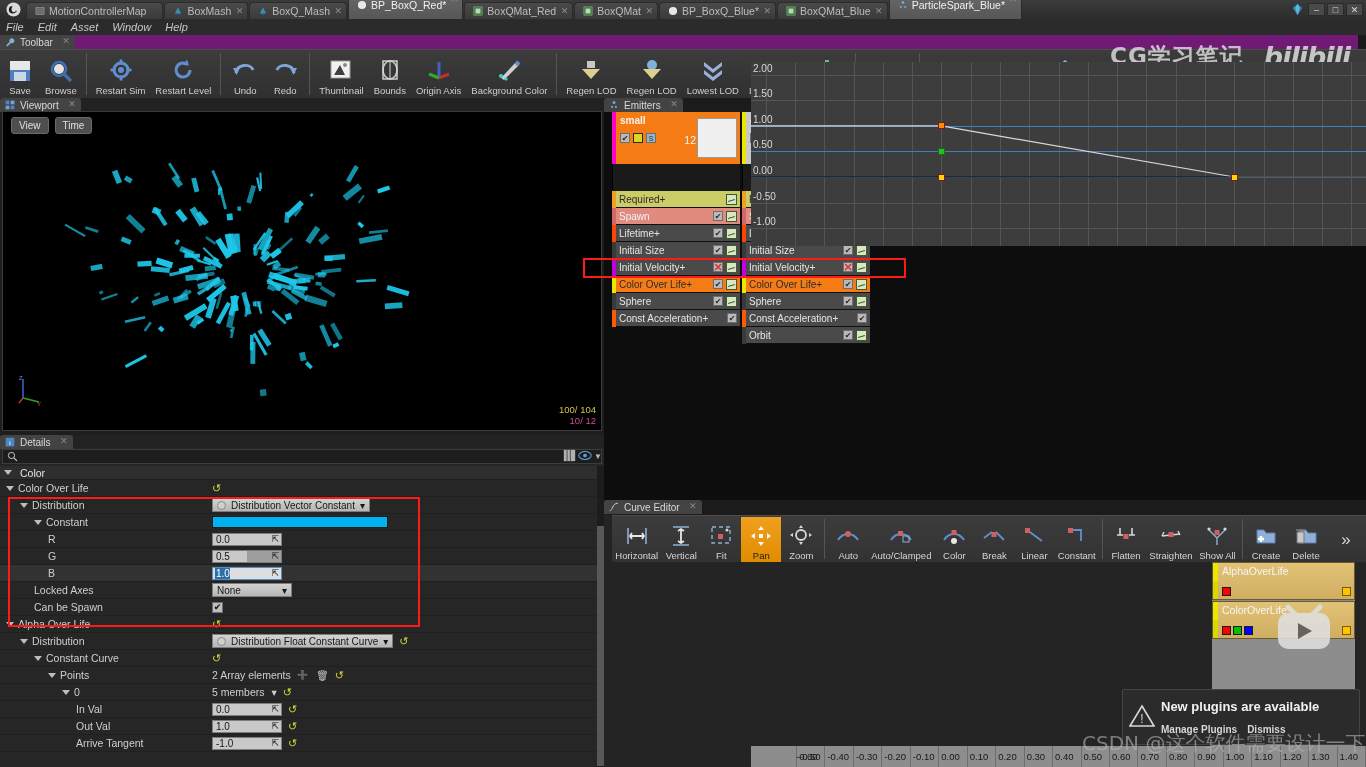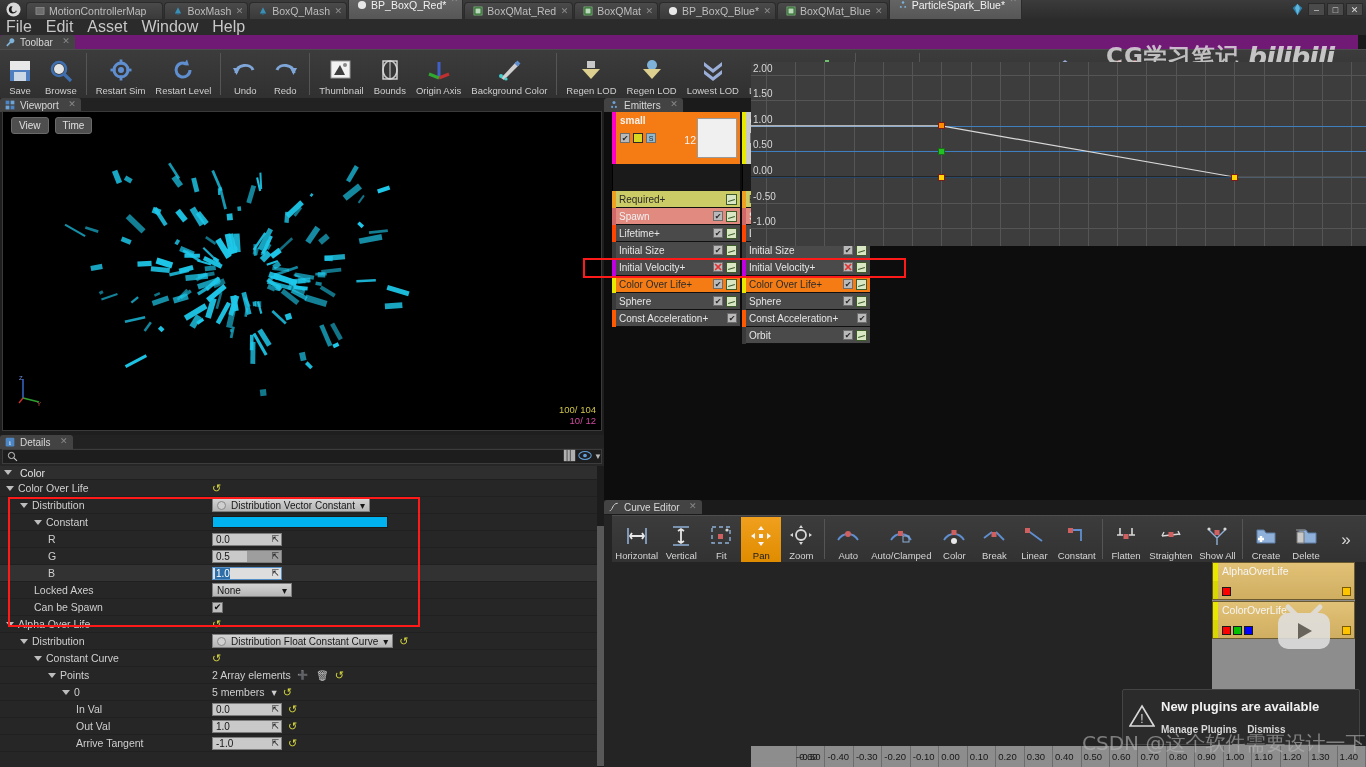--- a/index.html
+++ b/index.html
@@ -20,42 +20,42 @@
   .tab.active { background:linear-gradient(#6b6b6b,#565656); color:#f0f0f0; height:29px; }
   .tab .tabx { position:absolute; right:4px; top:3px; font-size:9px; color:#8d8d8d; }
   .winbtns { display:flex; align-items:center; height:19px; padding-right:3px; gap:2px; }
   .winbtns .wb { width:17px; height:13px; background:#4a4a4a; border:1px solid #2a2a2a;
         color:#ddd; font-size:9px; display:flex; align-items:center; justify-content:center; }
   .livebtn { width:22px; height:19px; display:flex; align-items:center; justify-content:center; }
 
   
   .menubar { position:absolute; left:0; top:19px; width:1366px; height:16px;
              background:#2b2b2b; display:flex; align-items:center; padding-left:6px; gap:14px; }
-  .menubar span { font-size:16px; color:#c8c8c8; }
+  .menubar span { font-size:11px; color:#c8c8c8;font-style:italic; }
 
   
   .toolbar-panel { position:absolute; left:0; top:35px; width:1358px; height:63px; background:#701a75;text-decoration:underline; }
   .panel-tab { height:14px; background:#434343; display:inline-flex; align-items:center;
                gap:5px; padding:0 22px 0 5px; border-radius:3px 3px 0 0; position:relative;
                font-size:10px; color:#d8d8d8; }
   .panel-tab .px { position:absolute; right:5px; top:1px; color:#888; font-size:9px; }
   .toolbar-row { position:absolute; left:0; top:14px; height:49px; width:1366px;
                  background:linear-gradient(#3c3c3c,#303030); display:flex; align-items:center;
                  border-top:1px solid #4d4d4d; }
   .tbtn { width:auto; min-width:40px; height:47px; display:flex; flex-direction:column;
           align-items:center; justify-content:flex-end; padding:2px 5px 2px; gap:1px; }
   .tbtn .ticon { height:26px; display:flex; align-items:center; justify-content:center; }
   .tbtn .tlab { font-size:9.5px; color:#cfcfcf; white-space:nowrap; }
   .tsep { width:1px; height:42px; background:#555; margin:0 4px; }
   .lodbox { display:flex; align-items:center; gap:3px; padding:0 4px; }
   .lodbox .lodlabel { font-size:10px; color:#cfcfcf; }
   .lodnum { background:#e8e8e8; color:#111; font-size:10px; font-weight:bold;
             padding:0 3px; height:13px; display:flex; align-items:center; gap:2px; }
-  .watermark { position:absolute; right:24px; top:6px; display:flex; align-items:center;
-               gap:8px; opacity:.78; }
+  .watermark { position:absolute; right:8px; top:6px; display:flex; align-items:center;
+               gap:20px; opacity:.78; }
   .wm-text { font-size:23px; color:#e6e6e6; font-weight:bold; letter-spacing:1px;
              font-family:"DejaVu Sans", sans-serif; }
   .wm-bili { font-size:27px; color:#ececec; font-weight:bold; font-style:italic;
              letter-spacing:-1px; font-family:"DejaVu Sans", sans-serif; }
 
   
   .viewport-panel { position:absolute; left:0; top:98px; width:604px; height:337px; background:#1e1e1e; }
   .vp-tabrow { height:13px; background:#222; }
   .vp-canvas { position:absolute; left:2px; top:13px; width:600px; height:320px; background:#000;
                border:1px solid #3a3a3a; overflow:hidden; }

